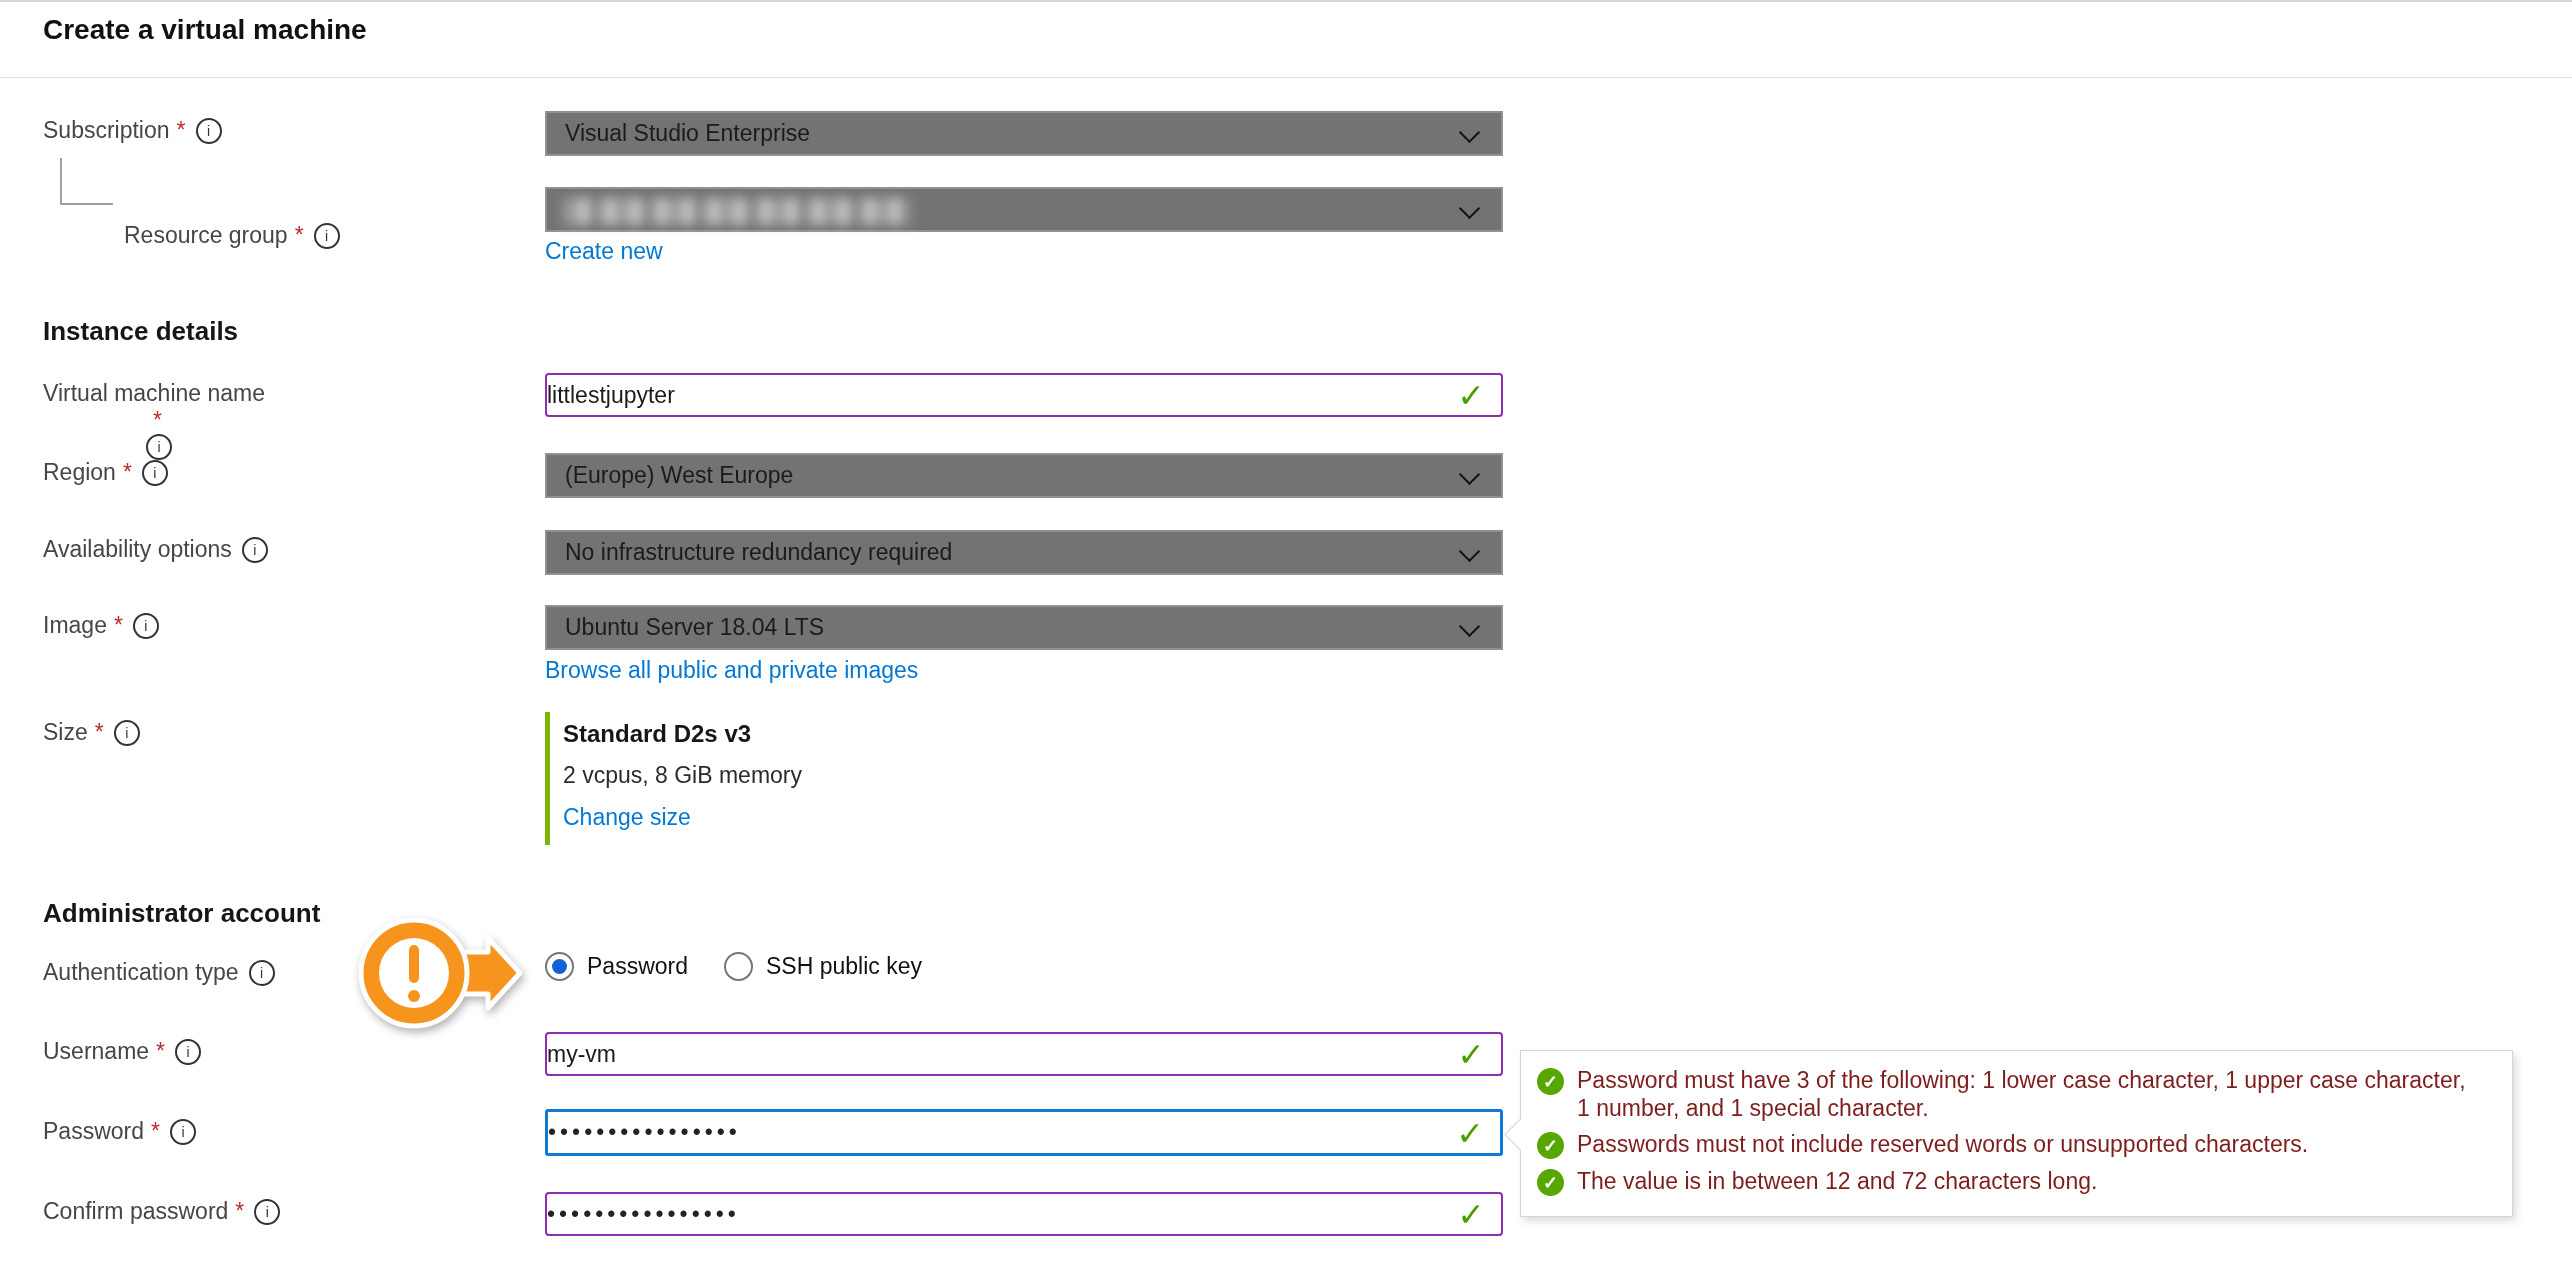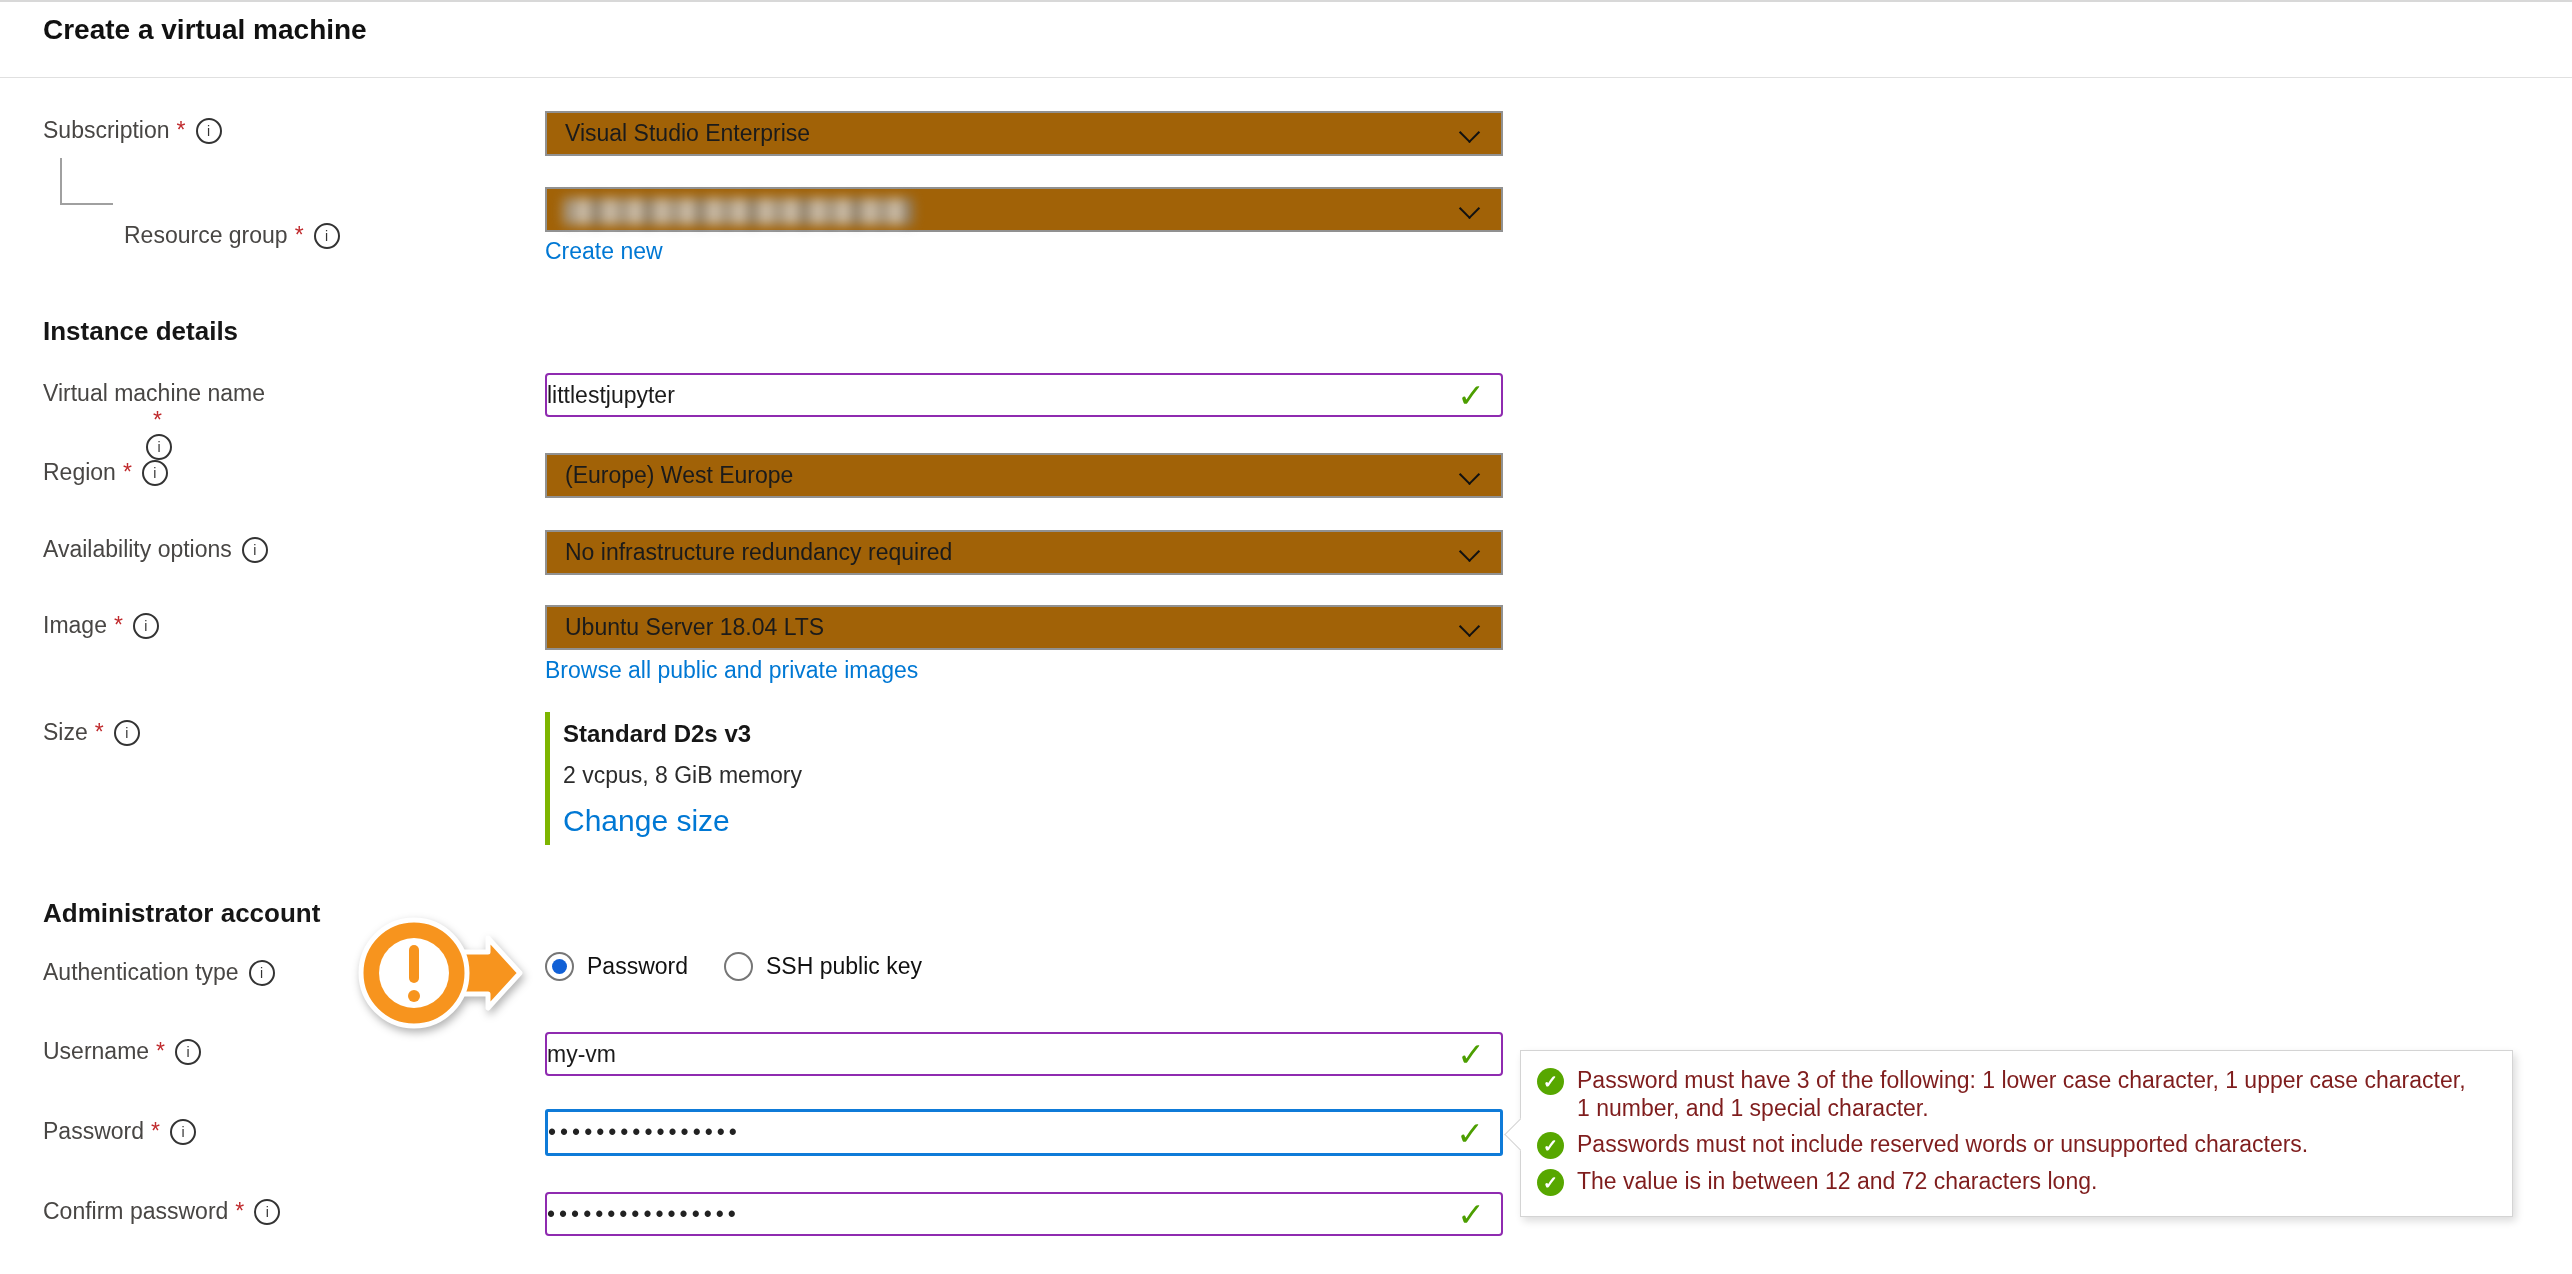--- a/index.html
+++ b/index.html
@@ -8,21 +8,21 @@
   .topline{position:absolute;top:0;left:0;width:2572px;height:2px;background:#d8d8d8;}
   .title{position:absolute;left:43px;top:14px;font-size:28px;font-weight:700;color:#111;}
   .divider{position:absolute;left:0;top:77px;width:2572px;height:1px;background:#e0e0e0;}
 
   .label{position:absolute;left:43px;font-size:23px;color:#484644;white-space:nowrap;display:flex;align-items:center;}
   .label .req{color:#c02b2e;margin-left:7px;font-size:23px;}
   .info{width:22px;height:22px;border:2px solid #333;border-radius:50%;display:inline-flex;
         align-items:center;justify-content:center;margin-left:10px;flex:0 0 auto;}
   .info .iglyph{font-size:14px;color:#333;line-height:1;font-weight:400;}
   .heading{position:absolute;left:43px;font-size:26px;font-weight:700;color:#161616;}
-  .select{height:45px;border:2px solid #919191;background:#a16207;display:flex;align-items:center;
+  .select{height:45px;border:2px solid #919191;background:#737373;display:flex;align-items:center;
           font-size:23px;color:#1b1b1b;padding-left:18px;position:absolute;left:545px;width:958px;box-sizing:border-box;}
   .chev{position:absolute;right:24px;top:12px;width:13px;height:13px;border-right:2px solid #111;
         border-bottom:2px solid #111;transform:rotate(45deg);}
   .input{height:44px;background:#fff;display:flex;align-items:center;font-size:23px;color:#1b1b1b;
          position:absolute;left:545px;width:958px;box-sizing:border-box;border-radius:4px;}
   .input.valid{border:2px solid #8f2bb0;}
   .input.focus{border:3px solid #0f7bd8;border-radius:3px;}
   .valid-check{position:absolute;right:16px;top:50%;transform:translateY(-50%);
                color:#4c9e00;font-size:33px;line-height:1;}
   .dots{letter-spacing:4px;font-size:23px;color:#222;}
@@ -33,21 +33,21 @@
   .connector-h{position:absolute;left:60px;top:203px;width:53px;height:2px;background:#a0a0a0;}
 
   .redacted{position:absolute;left:16px;top:9px;width:350px;height:27px;border-radius:3px;
             background:repeating-linear-gradient(90deg,#ababab 0 16px,#e9e9e9 16px 26px,#8f8f8f 26px 40px,#dedede 40px 52px);
             filter:blur(6px);opacity:.75;}
 
   .sizeblock{position:absolute;left:545px;top:708px;width:500px;}
   .sizebar{position:absolute;left:0;top:4px;width:5px;height:133px;background:#7db500;}
   .sizename{position:absolute;left:18px;top:12px;font-size:24px;font-weight:700;color:#161616;white-space:nowrap;}
   .sizespec{position:absolute;left:18px;top:54px;font-size:23px;color:#2b2b2b;white-space:nowrap;}
-  .sizelink{position:absolute;left:18px;top:96px;font-size:30px;color:#0078d4;cursor:pointer;white-space:nowrap;}
+  .sizelink{position:absolute;left:18px;top:96px;font-size:23px;color:#0078d4;cursor:pointer;white-space:nowrap;}
 
   .radios{position:absolute;left:545px;top:952px;display:flex;gap:36px;align-items:center;}
   .radio{display:flex;align-items:center;gap:13px;cursor:pointer;}
   .radio-circle{width:29px;height:29px;border:2px solid #767676;border-radius:50%;background:#fff;
                 display:flex;align-items:center;justify-content:center;box-sizing:border-box;flex:0 0 auto;}
   .radio-circle .dot{width:15px;height:15px;border-radius:50%;background:#1160d6;}
   .radio-label{font-size:23px;color:#111;white-space:nowrap;}
 
   .callout{position:absolute;left:352px;top:912px;filter:drop-shadow(2px 4px 4px rgba(0,0,0,0.3));}
 

